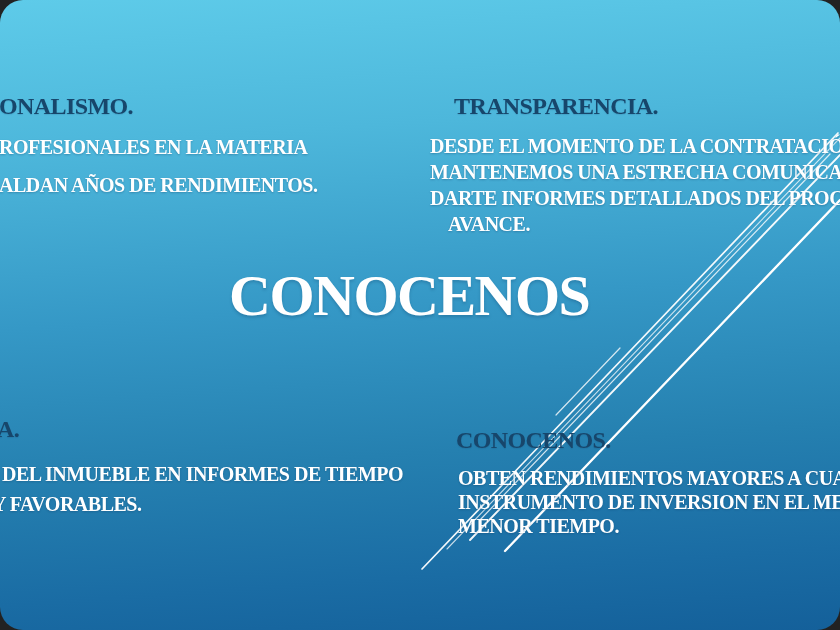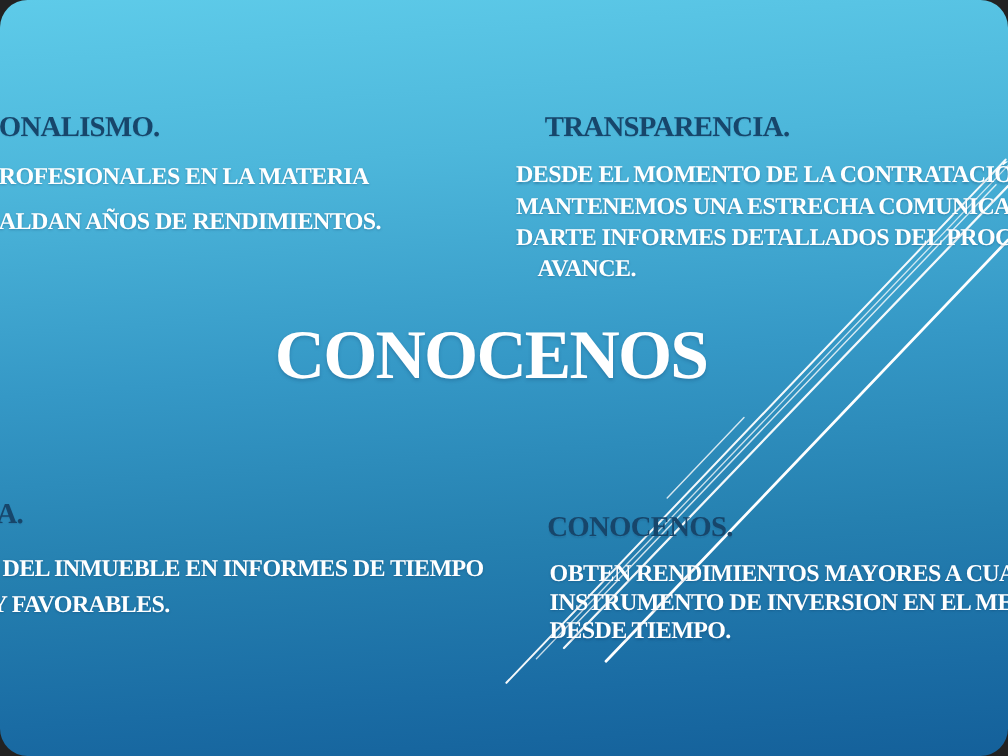--- a/index.html
+++ b/index.html
@@ -74,16 +74,16 @@
   <div>
     <div class="heading" style="left:-3px;top:417px">A.</div>
     <div class="bodyline" style="left:2px;top:464px">DEL INMUEBLE EN INFORMES DE TIEMPO</div>
     <div class="bodyline" style="left:-8px;top:494px">Y FAVORABLES.</div>
   </div>
 
   <div>
     <div class="heading" style="left:456px;top:428px">CONOCENOS.</div>
     <div class="bodyline" style="left:458px;top:468px">OBTEN RENDIMIENTOS MAYORES A CUALQUIER</div>
     <div class="bodyline" style="left:458px;top:492px">INSTRUMENTO DE INVERSION EN EL MERCADO</div>
-    <div class="bodyline" style="left:458px;top:516px">DESDE TIEMPO.</div>
+    <div class="bodyline" style="left:458px;top:516px">MENOR TIEMPO.</div>
   </div>
 
 </div>
 
 </body></html>

